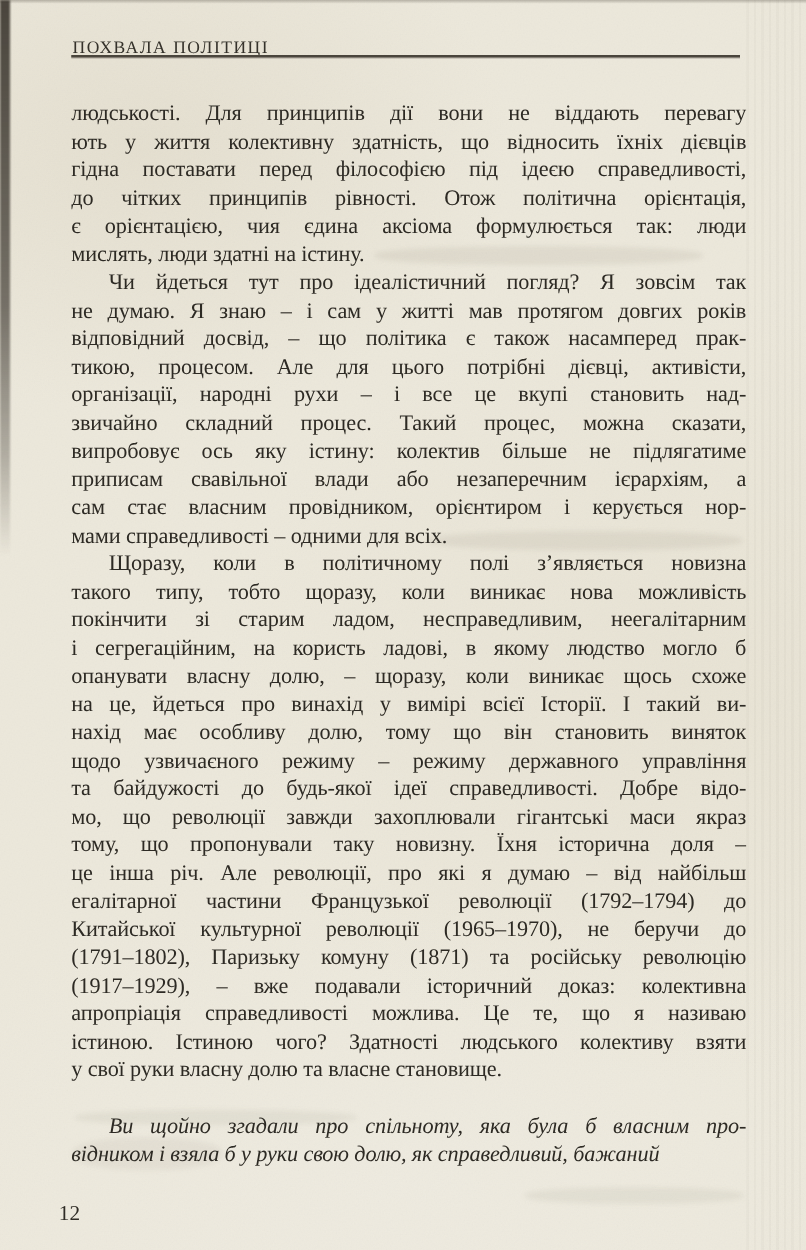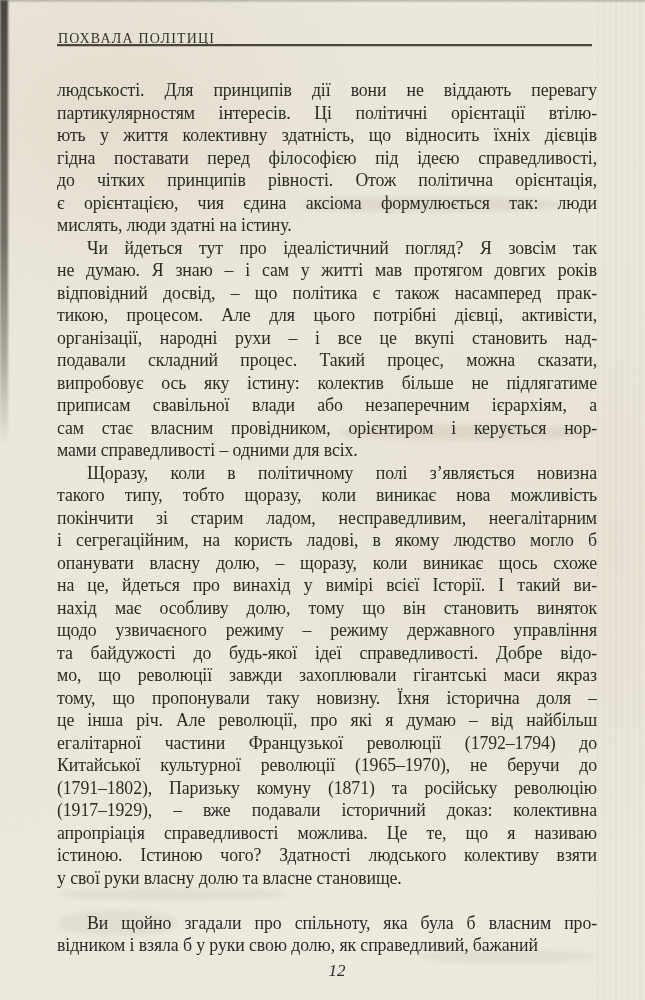--- a/index.html
+++ b/index.html
@@ -47,33 +47,33 @@
     position:absolute;top:19px;left:1px;
     font-size:14px;letter-spacing:1.2px;color:#35322b;margin-top:12px;
   }
   .rule{
     position:absolute;top:44px;left:0;width:535px;height:2px;
     background:var(--rule);
     box-shadow:0 1px 0 rgba(74,69,60,0.25);
   }
   .text-block{position:absolute;top:56px;left:0;width:540px;margin-top:23px;}
   .para{margin:0;padding:0;}
-  .para.italic{margin-top:22.5px;}
+  .para.italic{margin-top:22.5px;font-style:italic;}
   .line{
     height:22.5px;line-height:22.5px;
     font-size:17.8px;letter-spacing:-0.1px;
     text-align:justify;text-align-last:justify;
     overflow:hidden;white-space:nowrap0; 
     white-space:normal;
   }
   .line.last{text-align-last:left;}
   .line.first-indent{padding-left:30px;}
   .page-number{
-    position:absolute;top:961px;left:67px;width:540px;
-    text-align:center;font-size:17px;color:#2f2c26;font-style:italic;
+    position:absolute;top:961px;left:47px;width:540px;
+    text-align:left;font-size:17px;color:#2f2c26;
   }
   
   .ghost{
     position:absolute;background:rgba(124,121,103,0.11);
     filter:blur(2px);border-radius:45%;pointer-events:none;
   }
   .g1{left:300px;top:197px;width:262px;height:15px;}
   .g2{left:342px;top:425px;width:252px;height:15px;}
   .g3{left:60px;top:888px;width:225px;height:12px;background:rgba(124,121,103,0.09);}
   .g4{left:58px;top:910px;width:120px;height:26px;background:rgba(124,121,103,0.08);}
@@ -103,34 +103,33 @@
   <div class="ghost g5"></div>
 
   <div class="content">
     <div class="running-head">
       <span>ПОХВАЛА ПОЛІТИЦІ</span>
     </div>
     <div class="rule"></div>
     <div class="text-block" id="text-block">
         <div class="para">
           <div class="line">людськості. Для принципів дії вони не віддають перевагу</div>
-          <div class="line">партикулярностям інтересів. Ці політичні орієнтації втілю-</div>
           <div class="line">ють у життя колективну здатність, що відносить їхніх дієвців</div>
           <div class="line">гідна поставати перед філософією під ідеєю справедливості,</div>
           <div class="line">до чітких принципів рівності. Отож політична орієнтація,</div>
           <div class="line">є орієнтацією, чия єдина аксіома формулюється так: люди</div>
           <div class="line last">мислять, люди здатні на істину.</div>
         </div>
         <div class="para">
           <div class="line first-indent">Чи йдеться тут про ідеалістичний погляд? Я зовсім так</div>
           <div class="line">не думаю. Я знаю – і сам у житті мав протягом довгих років</div>
           <div class="line">відповідний досвід, – що політика є також насамперед прак-</div>
           <div class="line">тикою, процесом. Але для цього потрібні дієвці, активісти,</div>
           <div class="line">організації, народні рухи – і все це вкупі становить над-</div>
-          <div class="line">подавали складний процес. Такий процес, можна сказати,</div>
+          <div class="line">звичайно складний процес. Такий процес, можна сказати,</div>
           <div class="line">випробовує ось яку істину: колектив більше не підлягатиме</div>
           <div class="line">приписам свавільної влади або незаперечним ієрархіям, а</div>
           <div class="line">сам стає власним провідником, орієнтиром і керується нор-</div>
           <div class="line last">мами справедливості – одними для всіх.</div>
         </div>
         <div class="para">
           <div class="line first-indent">Щоразу, коли в політичному полі з’являється новизна</div>
           <div class="line">такого типу, тобто щоразу, коли виникає нова можливість</div>
           <div class="line">покінчити зі старим ладом, несправедливим, неегалітарним</div>
           <div class="line">і сегрегаційним, на користь ладові, в якому людство могло б</div>

